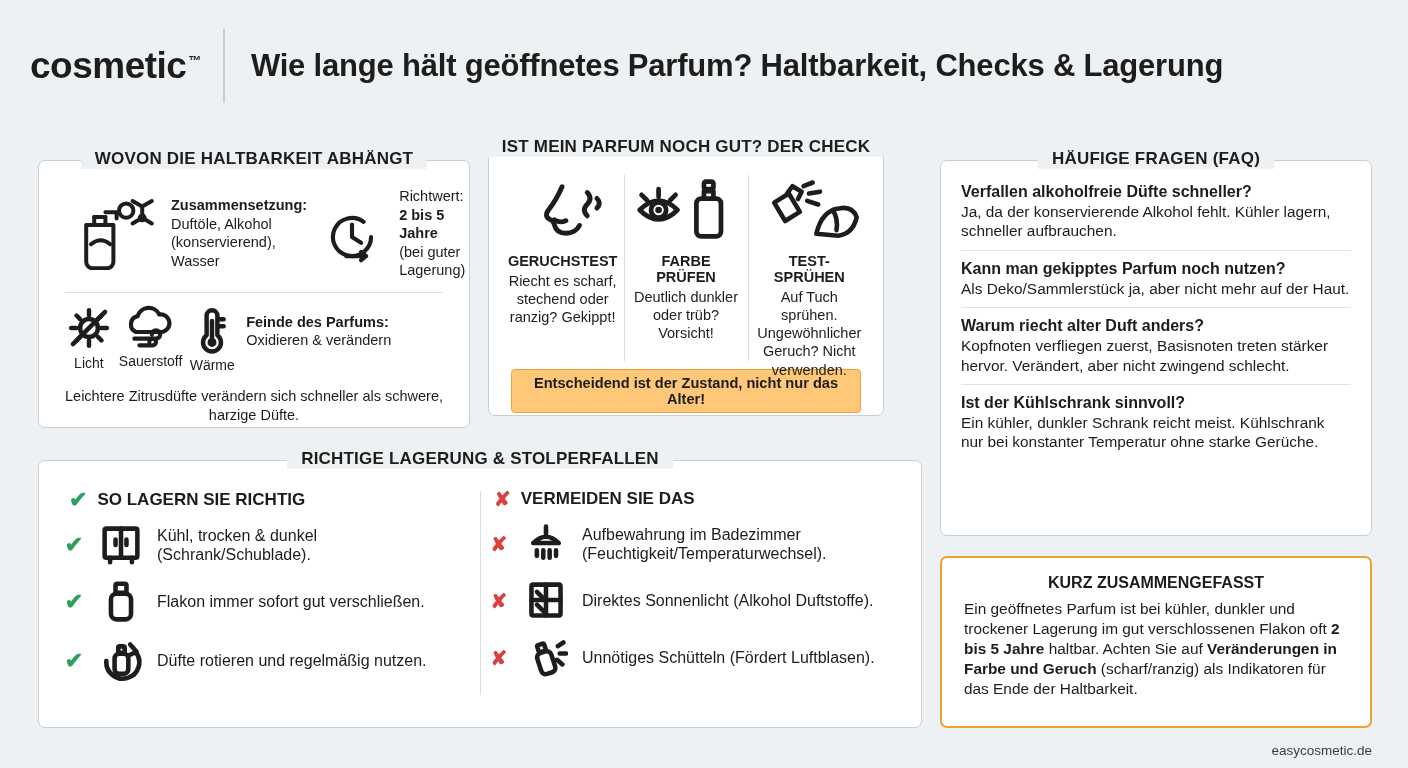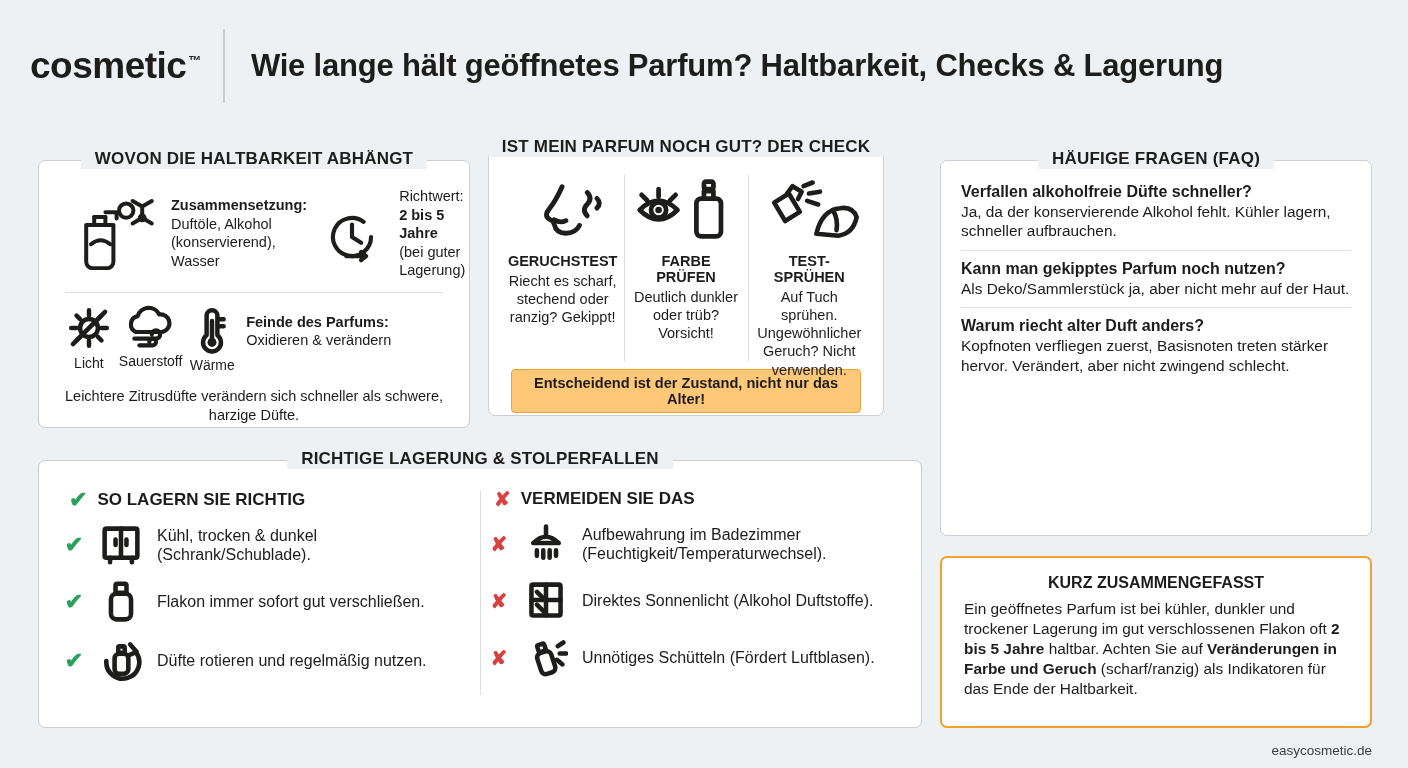--- a/index.html
+++ b/index.html
@@ -242,20 +242,24 @@
         <div class="faq-a">Ja, da der konservierende Alkohol fehlt. Kühler lagern, schneller aufbrauchen.</div>
       </div>
       <div class="faq-item">
         <div class="faq-q">Kann man gekipptes Parfum noch nutzen?</div>
         <div class="faq-a">Als Deko/Sammlerstück ja, aber nicht mehr auf der Haut.</div>
       </div>
       <div class="faq-item">
         <div class="faq-q">Warum riecht alter Duft anders?</div>
         <div class="faq-a">Kopfnoten verfliegen zuerst, Basisnoten treten stärker hervor. Verändert, aber nicht zwingend schlecht.</div>
       </div>
+      <div class="faq-item">
+        <div class="faq-q">Ist der Kühlschrank sinnvoll?</div>
+        <div class="faq-a">Ein kühler, dunkler Schrank reicht meist. Kühlschrank nur bei konstanter Temperatur ohne starke Gerüche.</div>
+      </div>
     </div>
   </div>
 
   <div class="panel" id="p-lagerung">
     <div class="panel-title">RICHTIGE LAGERUNG &amp; STOLPERFALLEN</div>
     <div class="inner" style="padding:28px 16px 10px 16px;">
       <div class="lag-cols">
 
         <div class="lag-col">
           <div class="lag-head">

